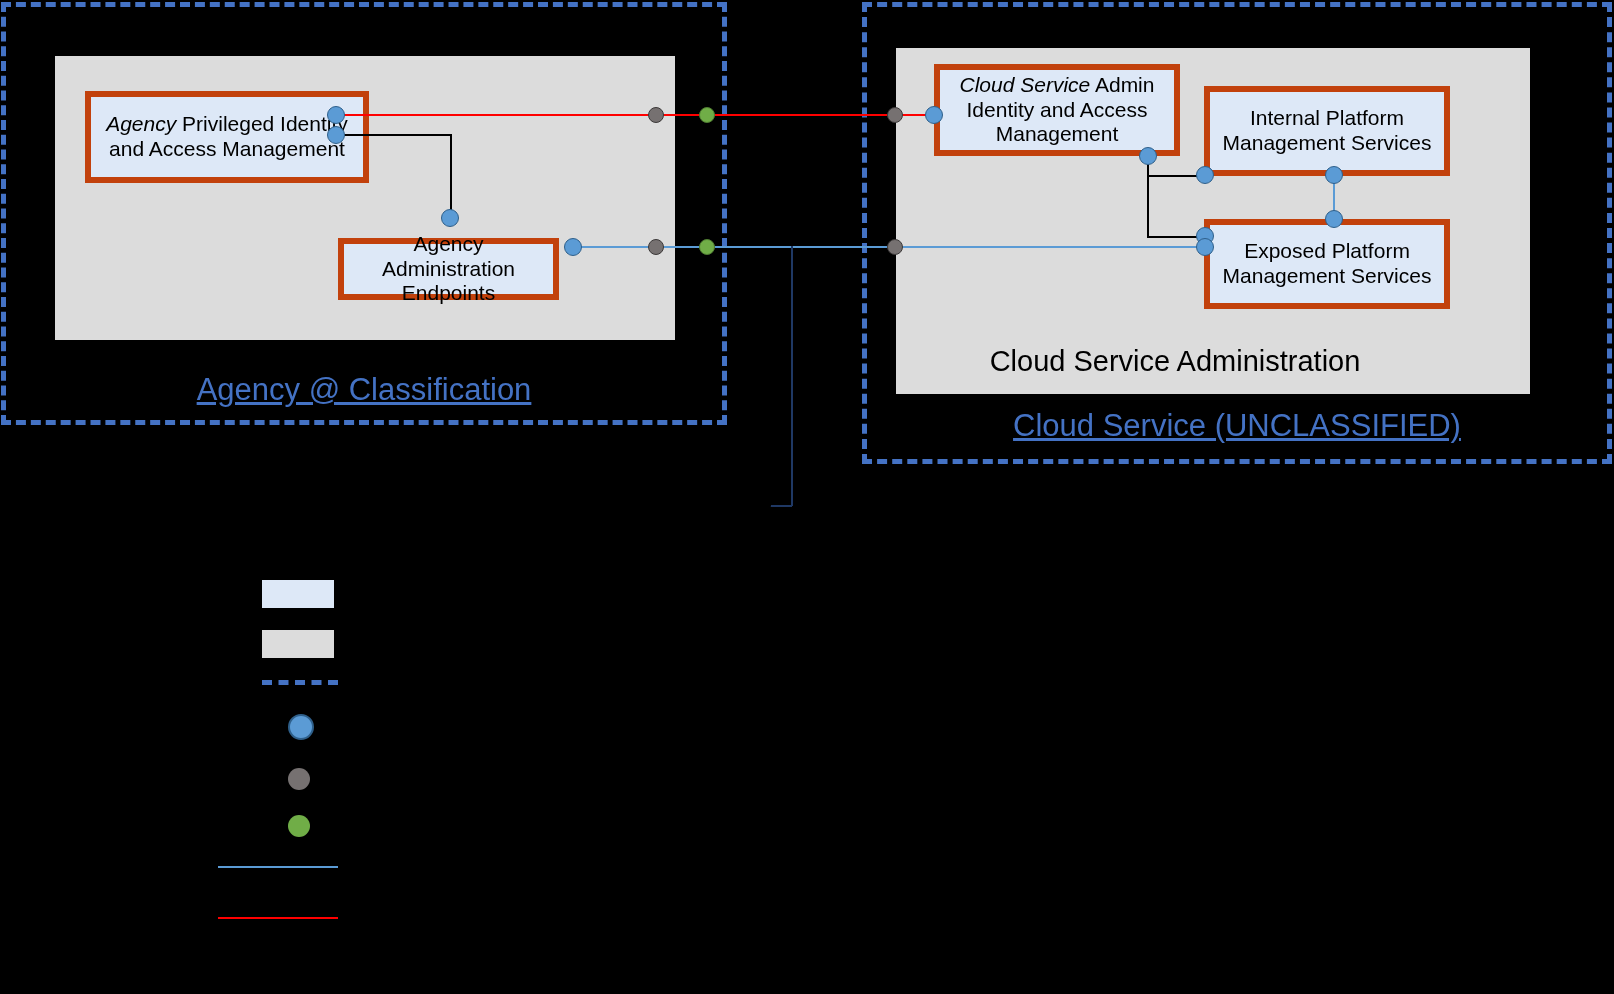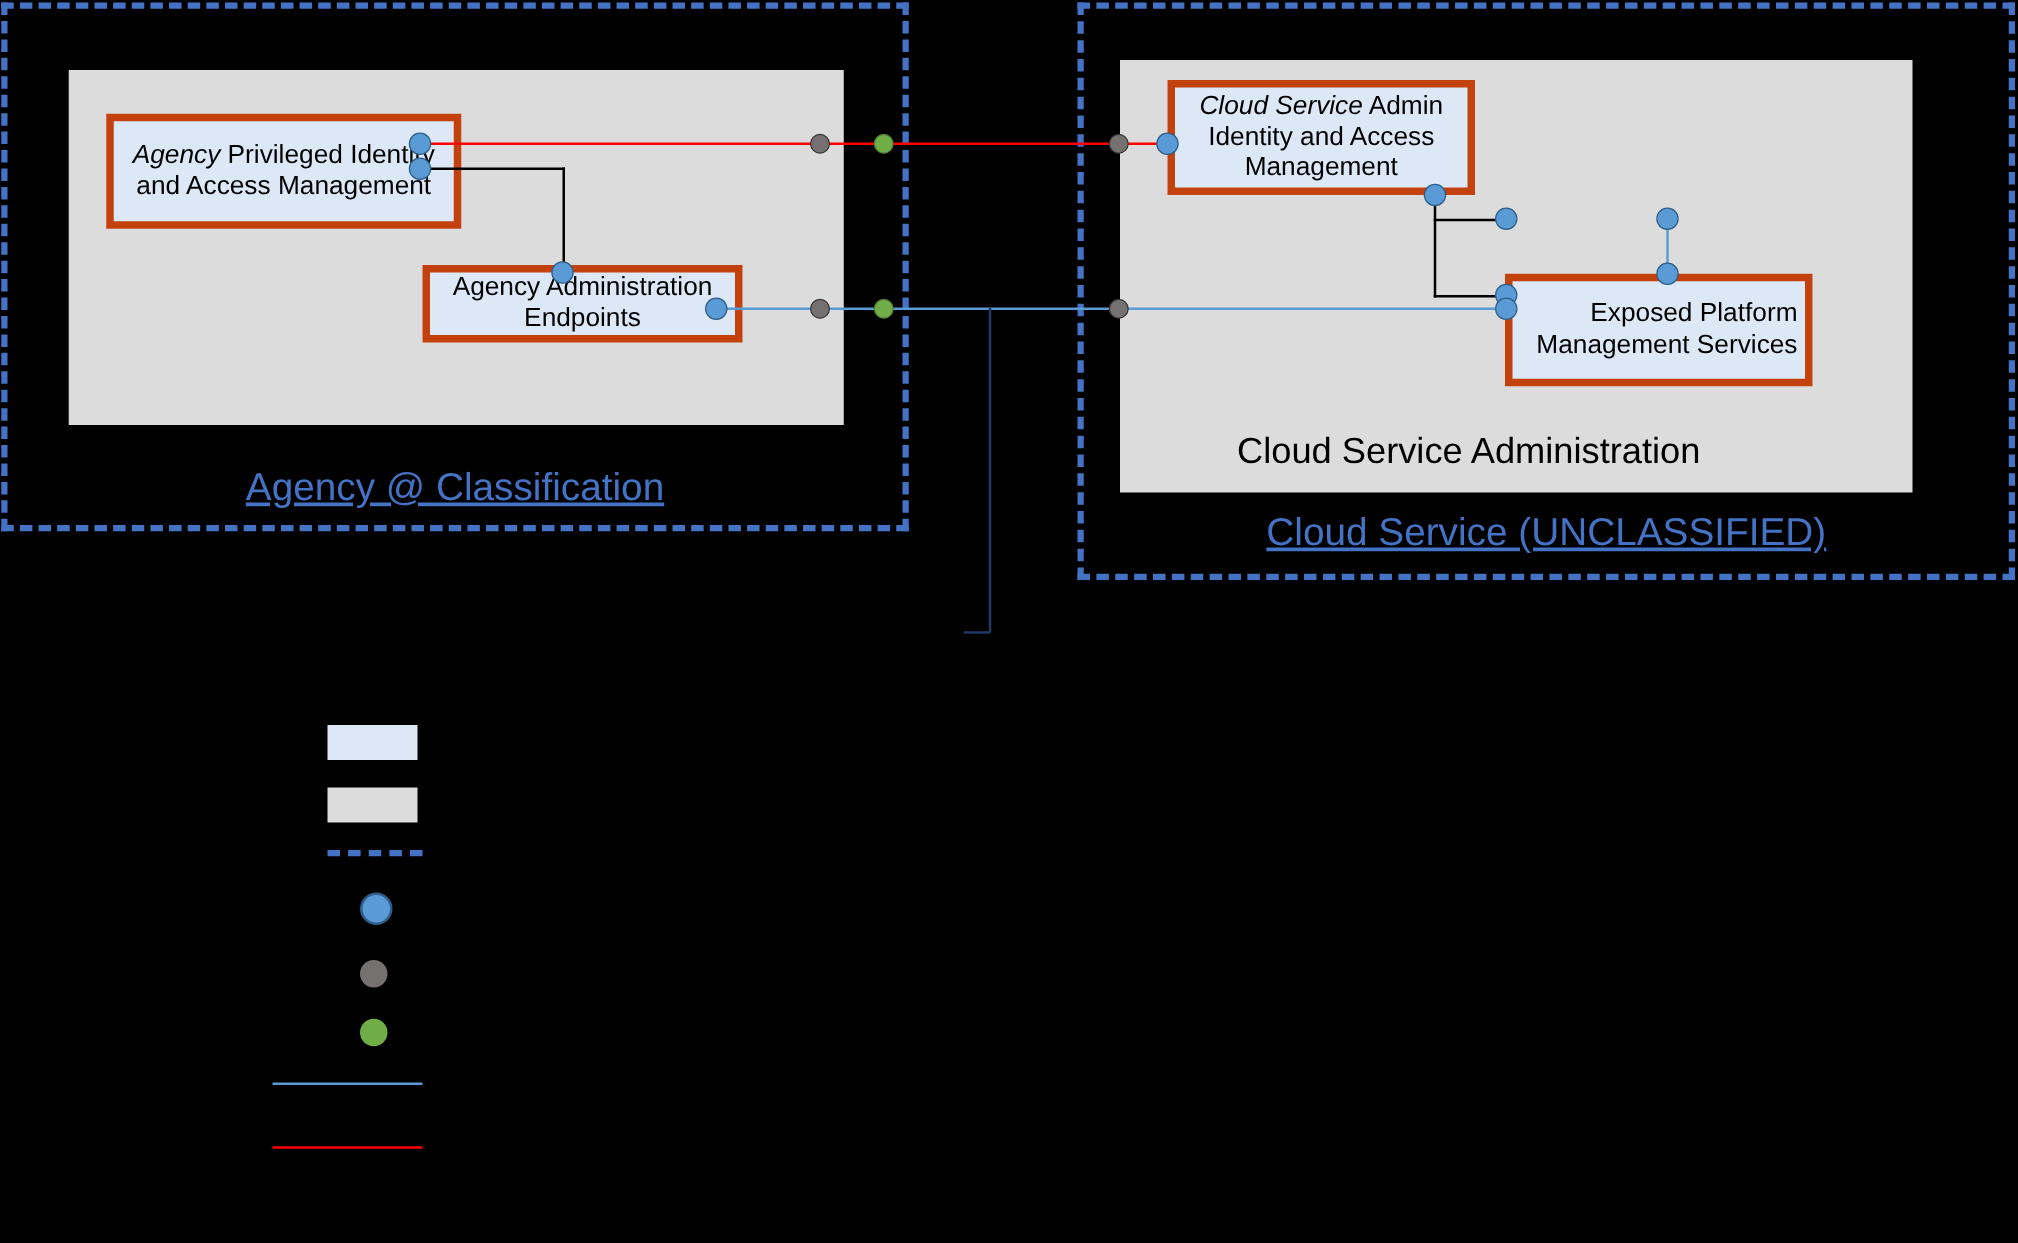--- a/index.html
+++ b/index.html
@@ -101,40 +101,43 @@
 
   <div class="dashed-zone" style="left:1px;top:2px;width:726px;height:423px;"></div>
 
   <div class="gray-panel" style="left:55px;top:56px;width:620px;height:284px;"></div>
 
 
   <div class="comp-box" style="left:85px;top:91px;width:284px;height:92px;">
     <div><span class="it">Agency</span><span> Privileged Identity and Access Management</span></div>
   </div>
 
-  <div class="comp-box" style="left:338px;top:212px;width:256px;height:62px;">
+  <div class="comp-box" style="left:338px;top:238px;width:221px;height:62px;">
     <div><span>Agency Administration Endpoints</span></div>
   </div>
 
   <div class="zone-caption" style="left:1px;top:372px;width:726px;">Agency @ Classification</div>
 
   <div class="dashed-zone" style="left:862px;top:2px;width:750px;height:462px;"></div>
 
   <div class="gray-panel" style="left:896px;top:48px;width:634px;height:346px;"></div>
 
   <div class="panel-caption" style="left:896px;top:345px;width:558px;">
     <span>Cloud Service Administration</span>
   </div>
 
   <div class="comp-box" style="left:934px;top:64px;width:246px;height:92px;">
     <div><span class="it">Cloud Service</span><span> Admin Identity and Access Management</span></div>
   </div>
 
-
-  <div class="comp-box" style="left:1204px;top:219px;width:246px;height:90px;text-align:right;">
+  <div class="comp-box" style="left:1204px;top:86px;width:246px;height:90px;">
+    <div><span>Internal Platform Management Services</span></div>
+  </div>
+
+  <div class="comp-box" style="left:1204px;top:219px;width:246px;height:90px;">
     <div><span>Exposed Platform Management Services</span></div>
   </div>
 
   <div class="zone-caption" style="left:862px;top:408px;width:750px;">Cloud Service (UNCLASSIFIED)</div>
 
   <div class="ln h red" style="left:340px;top:114px;width:596px;"></div>
 
   <div class="ln h blue" style="left:572px;top:246px;width:636px;"></div>
 
   <div class="ln v dark" style="left:791px;top:246px;height:260px;"></div>

